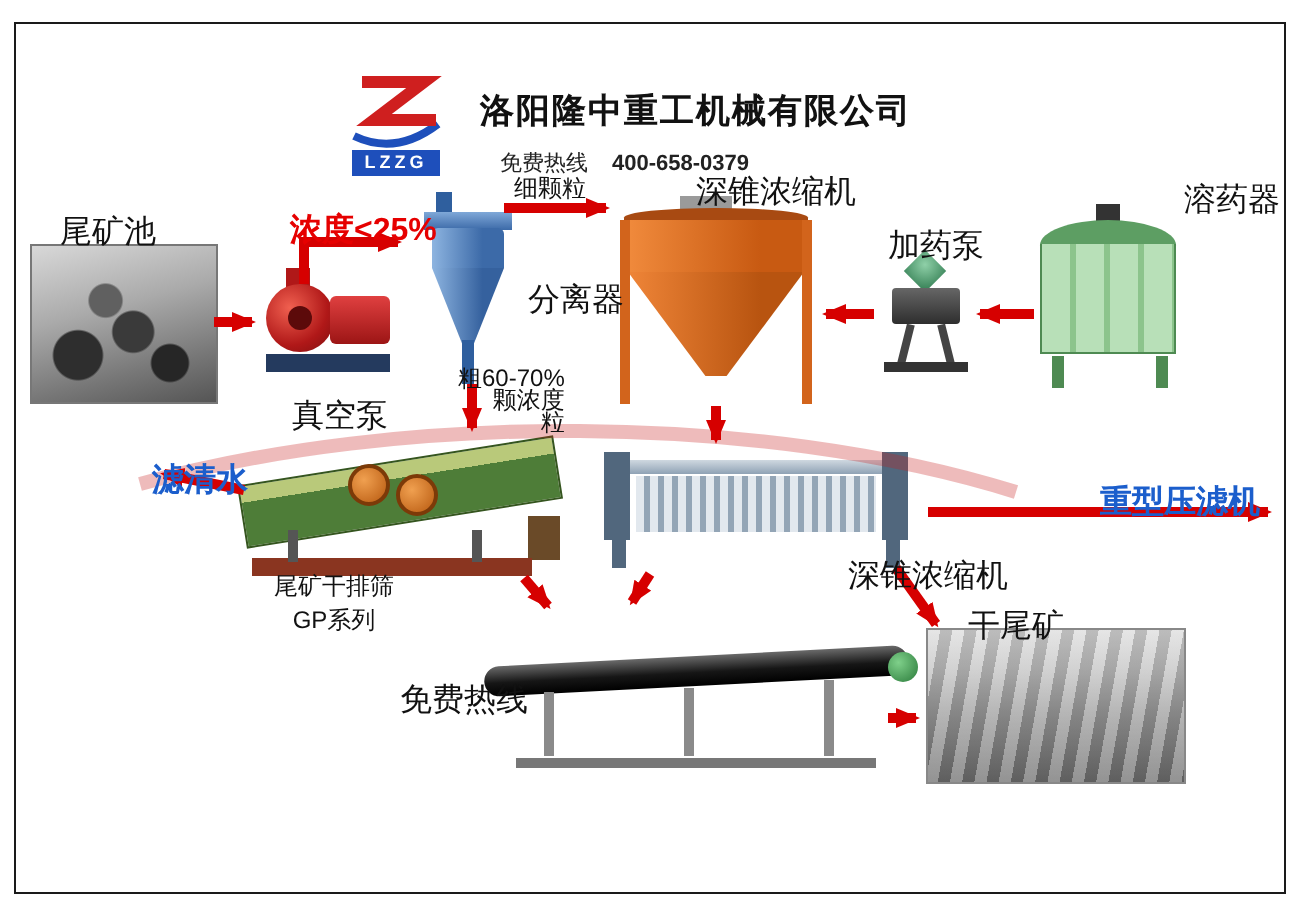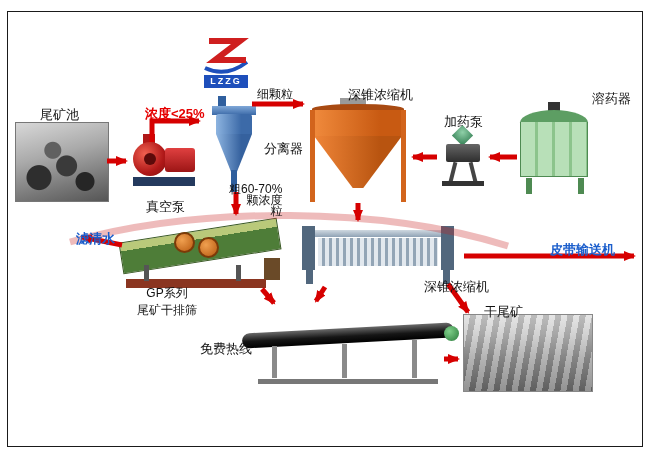--- a/index.html
+++ b/index.html
@@ -1,30 +1,30 @@
 <!DOCTYPE html>
 <html><head>
 <meta charset="utf-8">
 <style>
   html,body{margin:0;padding:0;background:#fff;}
   .canvas{position:relative;width:650px;height:457px;background:#fff;overflow:hidden;
           font-family:"Liberation Sans",sans-serif;}
   .frame{position:absolute;left:7px;top:11px;right:7px;bottom:10px;border:1px solid #1a1a1a;z-index:0;}
 
   
-  .logo{position:absolute;left:202px;top:36px;width:48px;height:52px;z-index:7;}
+  .logo{position:absolute;left:174px;top:36px;width:48px;height:52px;z-index:7;}
   .logo-text{position:absolute;bottom:0;left:2px;width:44px;height:13px;background:#1e4fbb;color:#fff;
              font-size:9px;font-weight:bold;text-align:center;line-height:13px;letter-spacing:2px;}
   .company{position:absolute;left:240px;top:44px;font-size:17px;font-weight:bold;
            font-family:"Liberation Serif",serif;letter-spacing:1px;color:#111;z-index:7;white-space:nowrap;}
   .hotline{position:absolute;left:250px;top:74px;font-size:11px;color:#222;z-index:7;white-space:nowrap;}
   .hotline .num{margin-left:12px;font-weight:bold;}
 
   
-  .lbl{position:absolute;font-size:13px;color:#111;white-space:nowrap;z-index:7;}
+  .lbl{position:absolute;font-size:16px;color:#111;white-space:nowrap;z-index:7;}
   .red{color:#e60000;font-weight:bold;}
   .blue{color:#1b5ecc;font-weight:bold;}
   .sm{font-size:12px;}
   .center{text-align:center;}
 
   
   .watermark{position:absolute;left:66px;top:186px;font-size:58px;font-weight:bold;
              font-family:"Liberation Serif",serif;color:rgba(120,120,120,0.5);letter-spacing:14px;
              z-index:5;white-space:nowrap;text-shadow:1px 1px 0 rgba(255,255,255,.4);}
 
@@ -122,20 +122,24 @@
 
 <div class="canvas">
   <div class="frame"></div>
 
   <div class="logo">
     <svg width="48" height="38" viewBox="0 0 48 38">
       <path d="M3,32 Q24,42 45,26" stroke="#1e4fbb" stroke-width="4" fill="none"></path>
       <path d="M7,5 L38,5 L13,24 L44,24" stroke="#cf1f1f" stroke-width="6" fill="none"></path>
     </svg>
     <div class="logo-text">LZZG</div>
+  </div>
+  <div class="company">洛阳隆中重工机械有限公司</div>
+  <div class="hotline">
+    <span>免费热线</span><span class="num">400-658-0379</span>
   </div>
 
 
   <div class="photo pond-photo"></div>
   <div class="photo dry-photo"></div>
 
   <div class="eq pump">
     <div class="pump-outlet"></div>
     <div class="pump-volute"></div>
     <div class="pump-hub"></div>
@@ -219,36 +223,36 @@
     <path d="M437,157 L413,157" stroke="#d60000" stroke-width="5" fill="none" marker-end="url(#ah)"></path>
     <path d="M358,203 L358,220" stroke="#d60000" stroke-width="5" fill="none" marker-end="url(#ah)"></path>
     <path d="M464,256 L634,256" stroke="#d60000" stroke-width="5" fill="none" marker-end="url(#ah)"></path>
     <path d="M262,289 L274,303" stroke="#d60000" stroke-width="5" fill="none" marker-end="url(#ah)"></path>
     <path d="M325,287 L316,301" stroke="#d60000" stroke-width="5" fill="none" marker-end="url(#ah)"></path>
     <path d="M448,284 L468,312" stroke="#d60000" stroke-width="5" fill="none" marker-end="url(#ah)"></path>
     <path d="M444,359 L458,359" stroke="#d60000" stroke-width="5" fill="none" marker-end="url(#ah)"></path>
     <path d="M122,245 L82,237" stroke="#d60000" stroke-width="5" fill="none" marker-end="url(#ah)"></path>
   </svg>
 
-  <div class="lbl" style="left:40px;top:106px;">尾矿池</div>
+  <div class="lbl" style="left:30px;top:106px;">尾矿池</div>
   <div class="lbl" style="left:146px;top:198px;">真空泵</div>
   <div class="lbl" style="left:264px;top:140px;">分离器</div>
   <div class="lbl" style="left:348px;top:86px;">深锥浓缩机</div>
   <div class="lbl" style="left:444px;top:113px;">加药泵</div>
   <div class="lbl" style="left:592px;top:90px;">溶药器</div>
   <div class="lbl sm center" style="left:122px;top:285px;width:90px;">
+    <span style="display:block;">尾矿干排筛</span>
     <span style="display:block;">GP系列</span>
-    <span style="display:block;">尾矿干排筛</span>
   </div>
   <div class="lbl" style="left:424px;top:278px;">深锥浓缩机</div>
   <div class="lbl" style="left:200px;top:340px;">免费热线</div>
   <div class="lbl" style="left:484px;top:303px;">干尾矿</div>
 
   <div class="lbl red" style="left:145px;top:105px;">浓度&lt;25%</div>
   <div class="lbl sm" style="left:257px;top:86px;">细颗粒</div>
   <div class="lbl sm" style="left:229px;top:184px;line-height:11px;text-align:right;">
     <span style="display:block;">粗60-70%</span>
     <span style="display:block;margin-left:9px;">颗浓度</span>
     <span style="display:block;margin-left:11px;">粒</span>
   </div>
   <div class="lbl blue" style="left:76px;top:230px;">滤清水</div>
-  <div class="lbl blue" style="left:550px;top:241px;">皮带输送机</div>
+  <div class="lbl blue" style="left:550px;top:241px;">重型压滤机</div>
 </div>
 
 </body></html>

